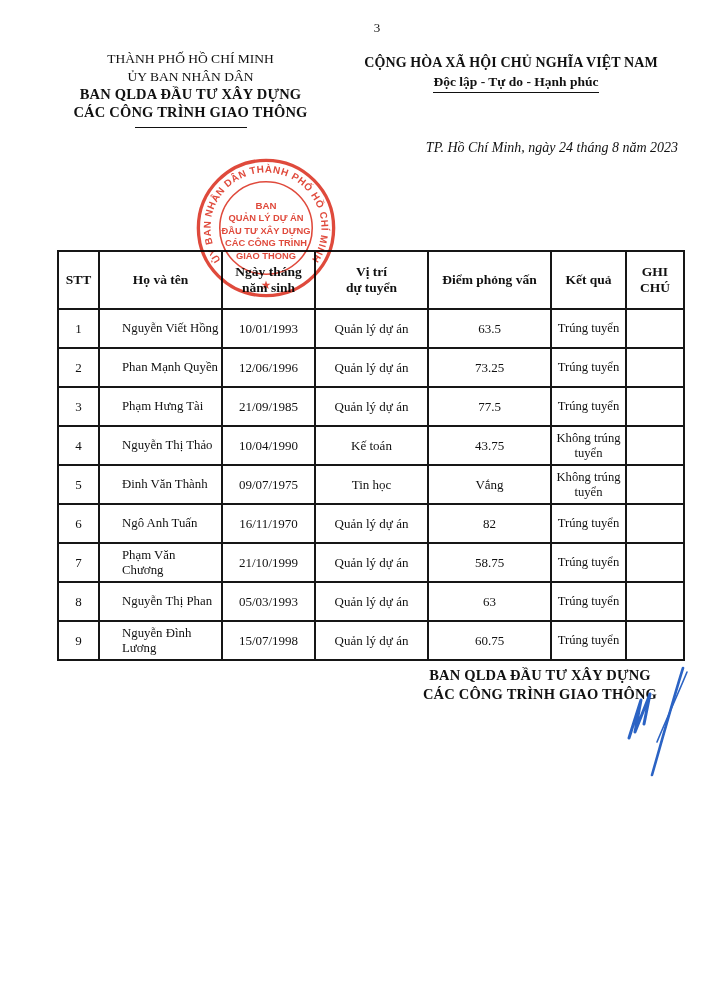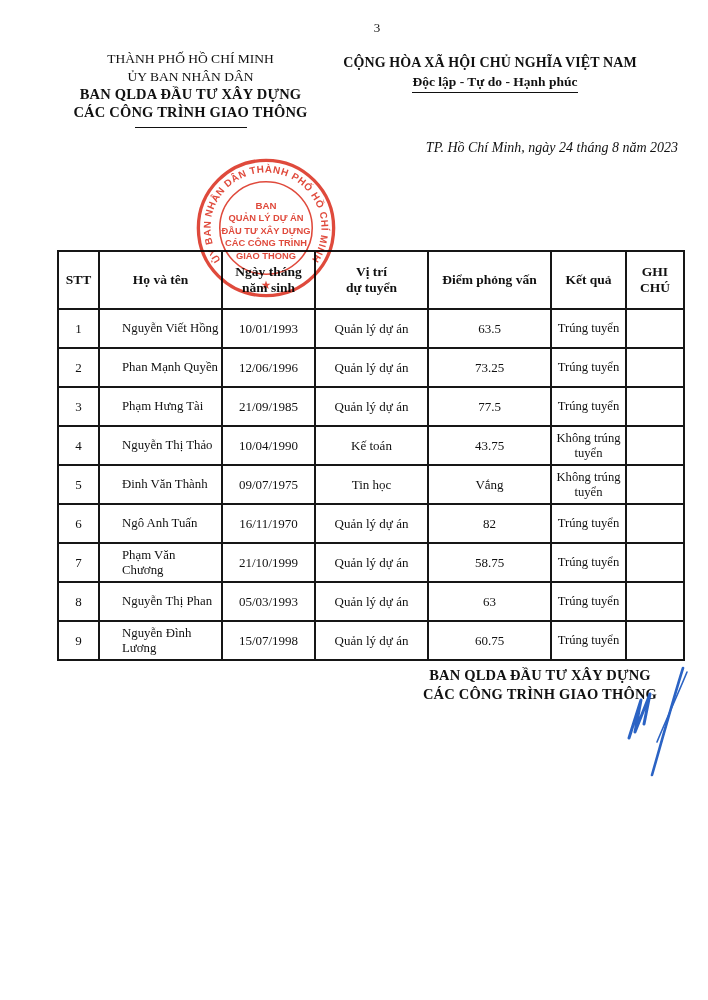--- a/index.html
+++ b/index.html
@@ -37,21 +37,21 @@
     font-size: 14.5px;
     line-height: 18px;
     letter-spacing: 0.2px;
   }
   #header-left .rule {
     width: 112px; height: 0;
     border-bottom: 1.5px solid #111;
     margin: 6px auto 0 auto;
   }
   #header-right {
-    top: 53px; left: 322px; width: 336px;
+    top: 53px; left: 343px; width: 336px;
     text-align: center;
   }
   #header-right .national {
     font-weight: bold;
     font-size: 14px;
     letter-spacing: 0.1px;
     line-height: 19px;
   }
   #header-right .motto {
     display: inline-block;

